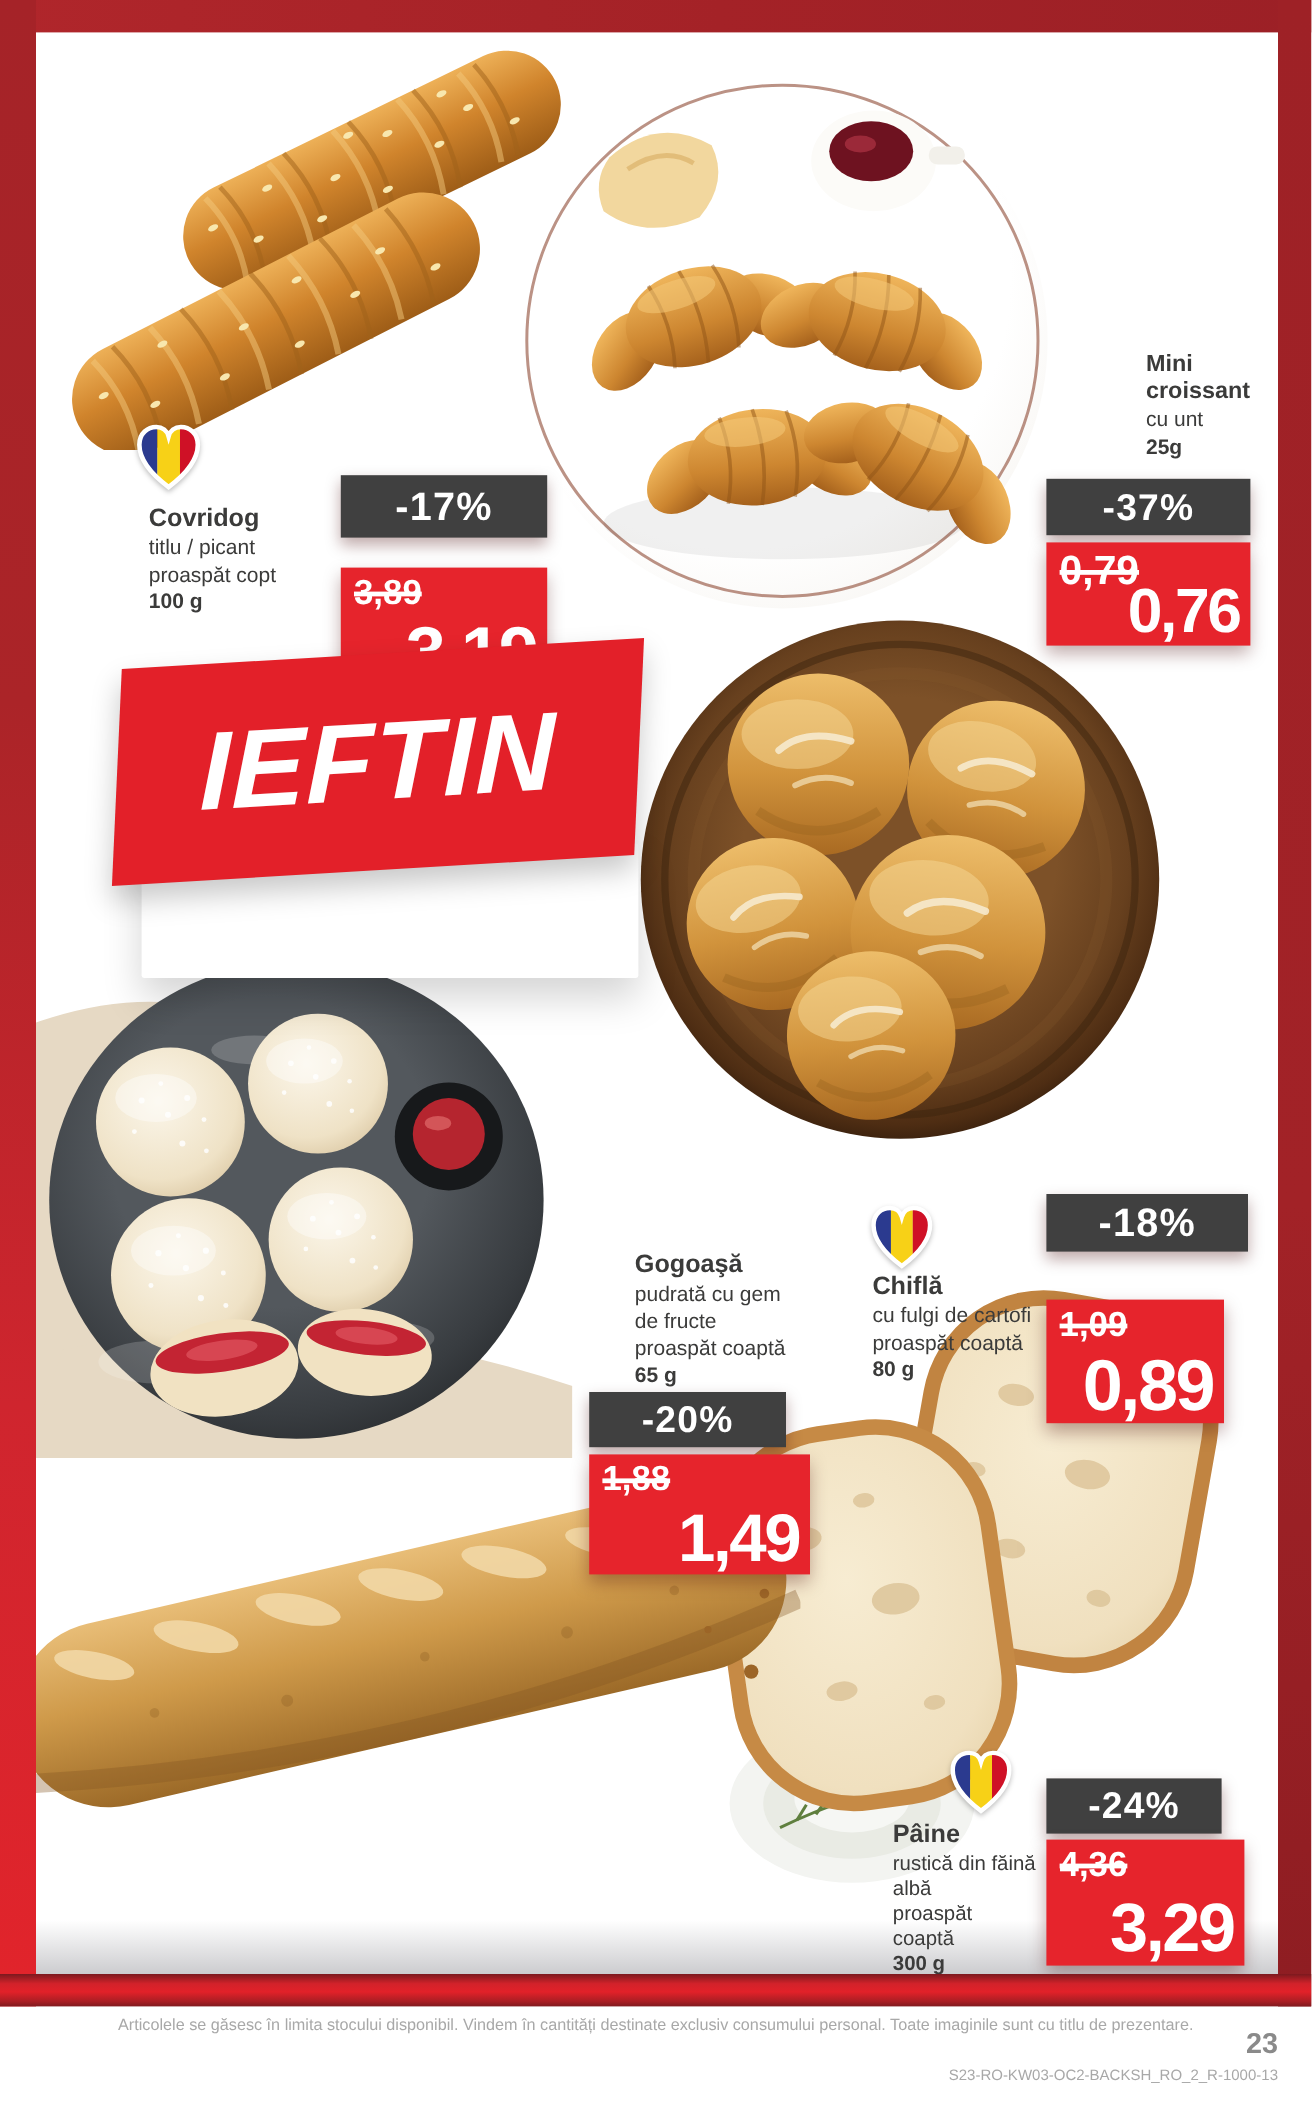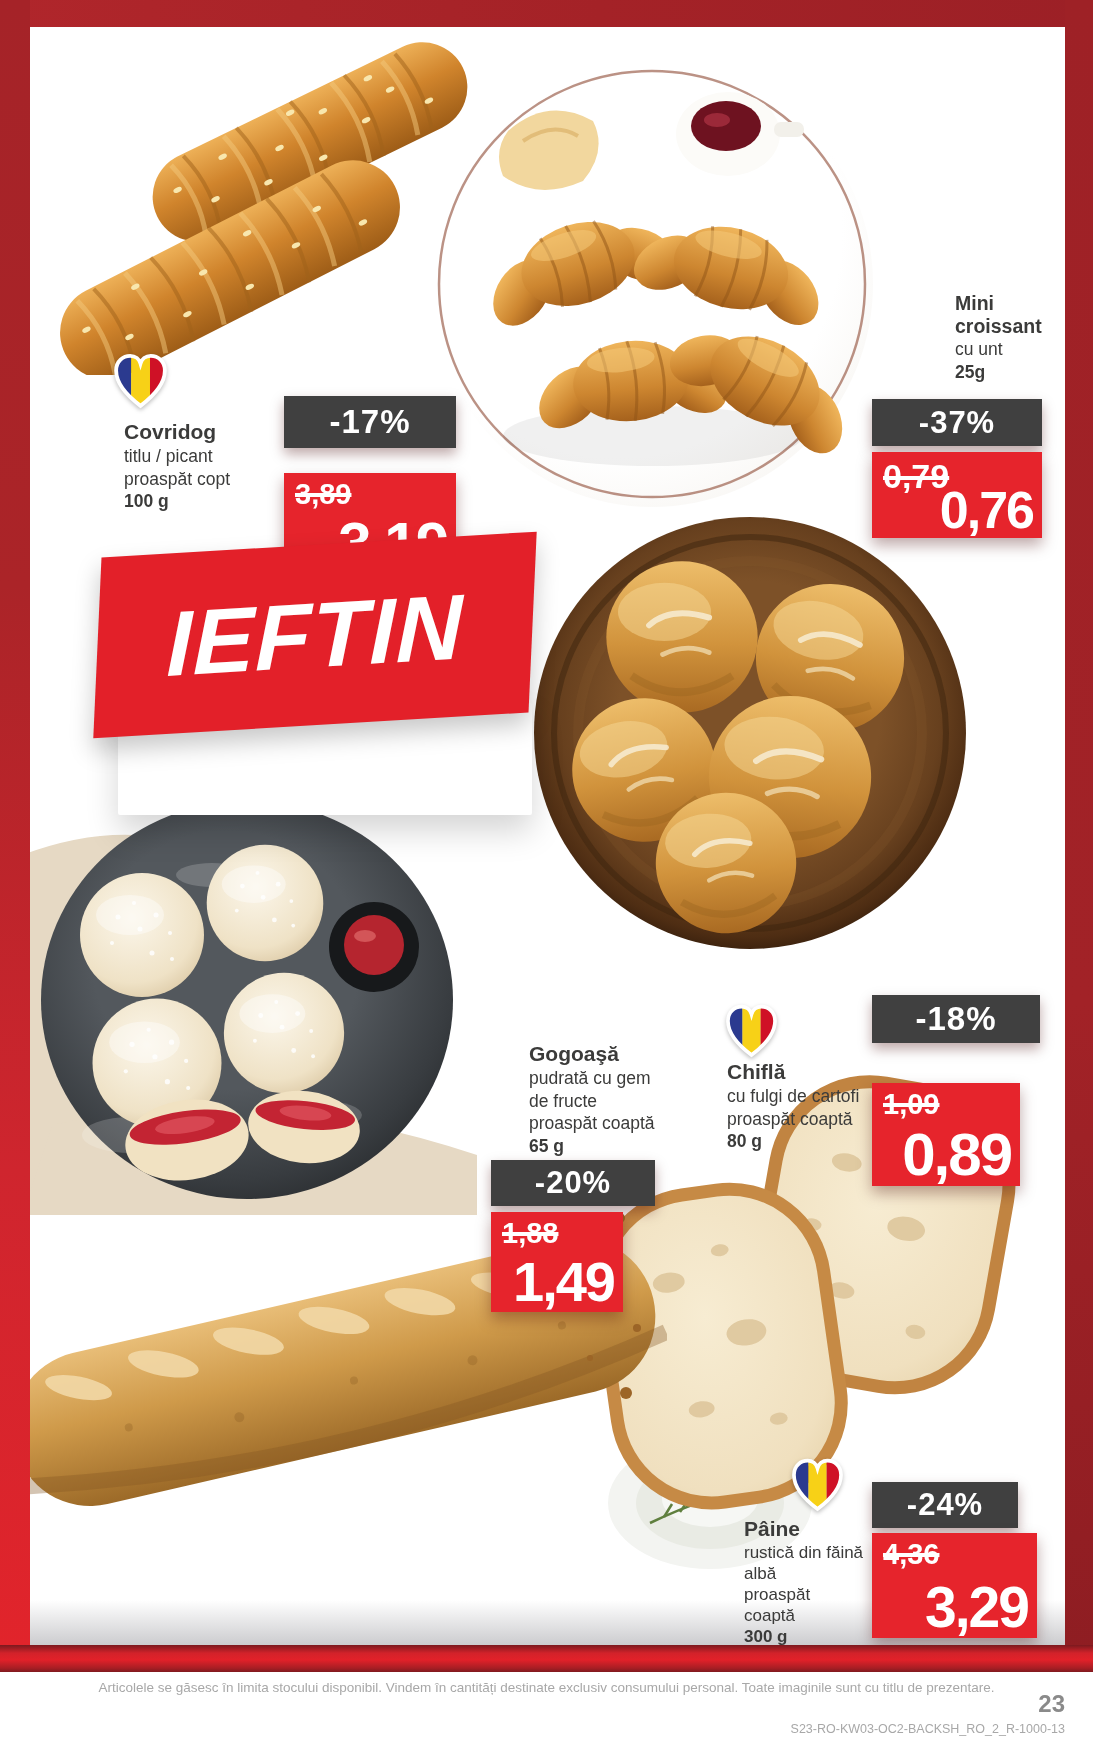--- a/index.html
+++ b/index.html
@@ -426,21 +426,21 @@
   </div>
 
   <div class="tblock" style="left:529px;top:1041px;width:165px;">
     <div class="pname">Gogoaşă</div>
     <div class="pdesc">pudrată cu gem</div>
     <div class="pdesc">de fructe</div>
     <div class="pdesc">proaspăt coaptă</div>
     <div class="pweight">65 g</div>
   </div>
   <div class="badge" style="left:491px;top:1160px;width:164px;height:46px;font-size:31px;">-20%</div>
-  <div class="pricebox" style="left:491px;top:1212px;width:132px;height:100px;">
+  <div class="pricebox" style="left:491px;top:1212px;width:184px;height:100px;">
     <span class="old">1,88</span>
     <span class="new" style="font-size:56px;">1,49</span>
   </div>
 
   <div class="tblock" style="left:744px;top:1516px;width:135px;">
     <div class="pname">Pâine</div>
     <div class="pdesc" style="font-size:17px;line-height:21px;">rustică din făină</div>
     <div class="pdesc" style="font-size:17px;line-height:21px;">albă</div>
     <div class="pdesc" style="font-size:17px;line-height:21px;">proaspăt</div>
     <div class="pdesc" style="font-size:17px;line-height:21px;">coaptă</div>

